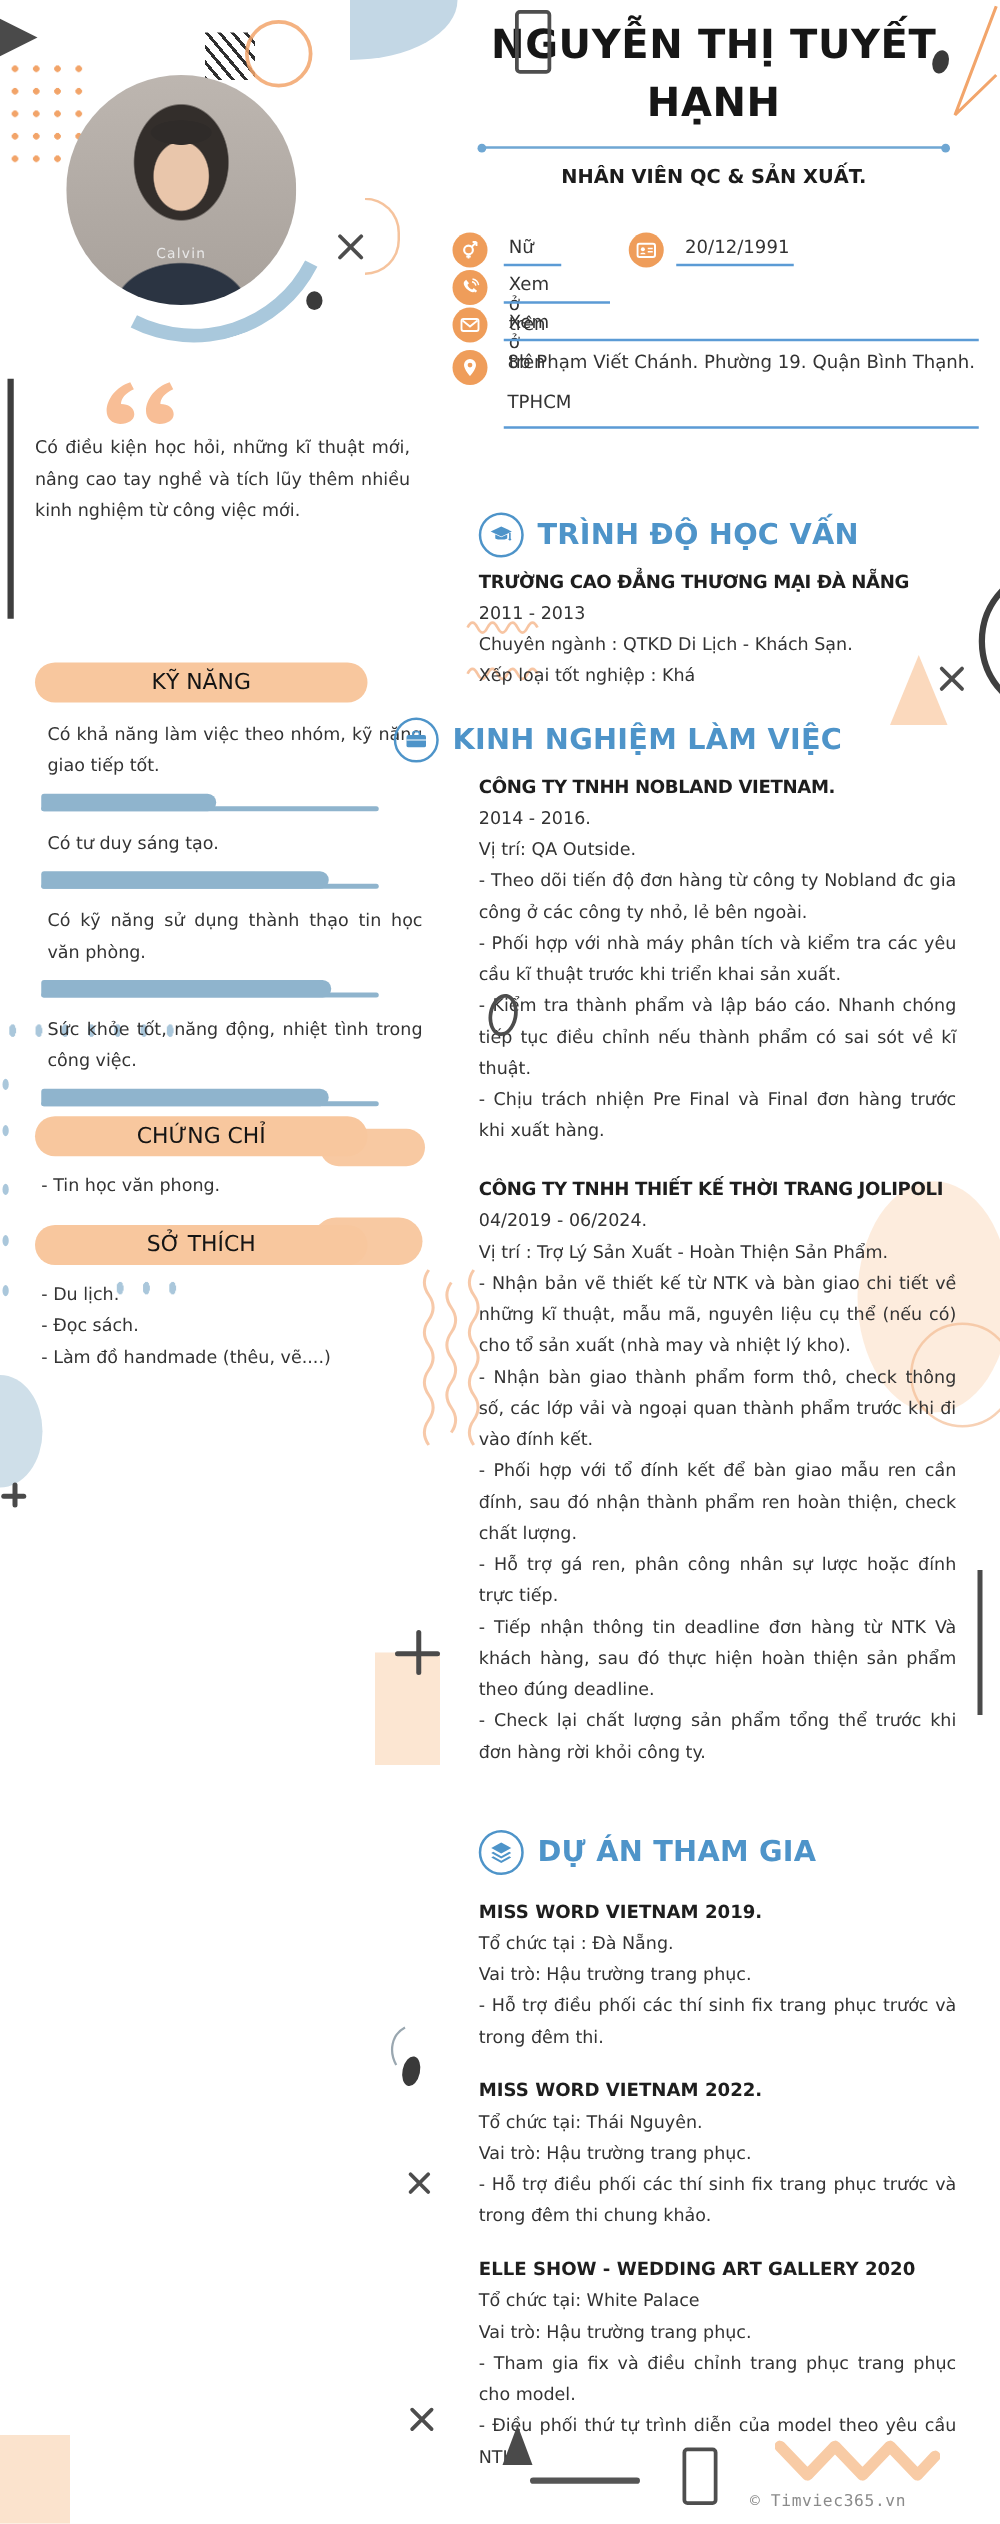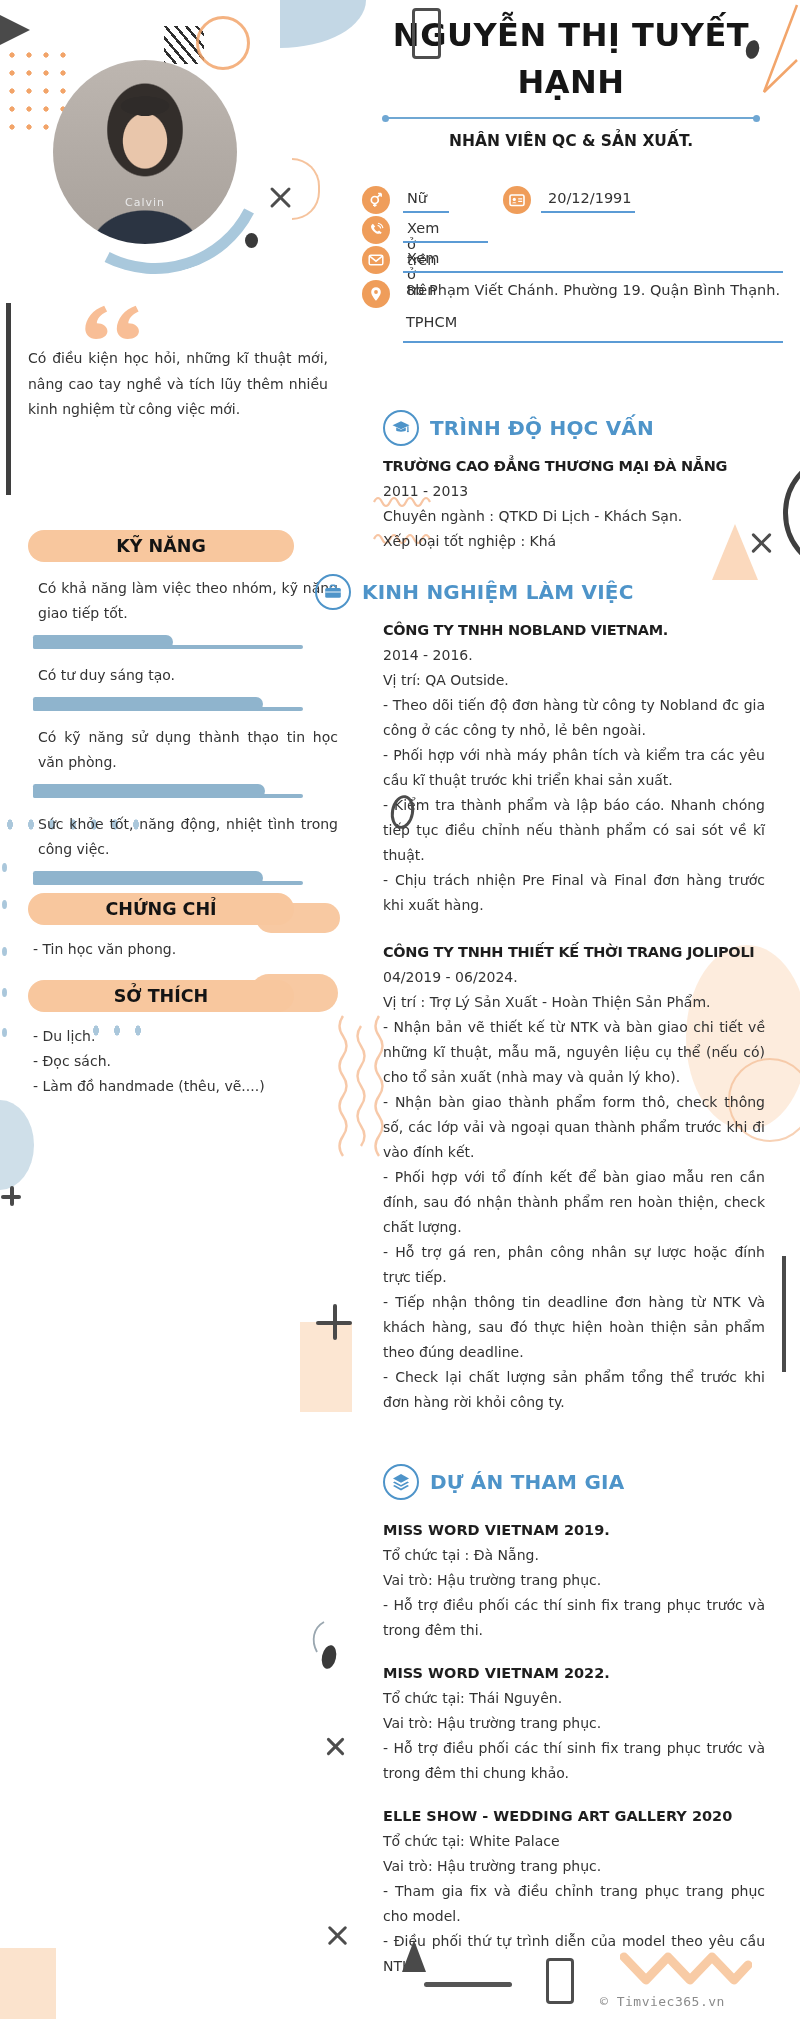--- a/index.html
+++ b/index.html
@@ -54,42 +54,42 @@
       radial-gradient(ellipse 36px 45px at 50% 44%,#e9c6ab 60%,transparent 63%),
       radial-gradient(ellipse 62px 76px at 50% 38%,#332e2b 60%,transparent 62%),
       radial-gradient(ellipse 86px 62px at 50% 103%,#2b3442 62%,transparent 64%),
       linear-gradient(#bdb6b0,#a8a19b); text-decoration: underline;}
   .avatar span{position:absolute;left:0;right:0;top:74%;text-align:center;color:#e8e8e8;font-size:11px;letter-spacing:1px;}
   
   .quote-bar{left:6px;top:303px;width:5px;height:192px;background:#3f3f3f;z-index:2;}
   .quote-icon{left:84px;top:304px;z-index:2;}
   .quote-text{left:28px;top:346px;width:300px;font-size:14px;line-height:25.5px;text-align:justify;z-index:2;}
   .pill{height:32px;background:#f8c79e;border-radius:16px;display:flex;align-items:center;justify-content:center;
-    font-weight:bold;font-size:17.5px;color:#141414;}
+    font-weight:normal;font-size:17.5px;color:#141414;}
   .leftsec{position:absolute;left:38px;width:300px;z-index:2;font-size:14px;line-height:25px;}
   .leftsec .pill{margin-left:-10px;width:266px;}
   .skill-label{margin-top:14px;text-align:justify;}
   .skill-bar{position:relative;height:14px;margin-top:9px;margin-left:-5px;width:270px;}
   .skill-bar .base{position:absolute;left:0;right:0;bottom:0;height:4px;background:#8fb4cd;border-radius:2px;}
   .skill-bar .fill{position:absolute;left:0;bottom:0;height:14px;background:#8fb4cd;border-radius:3px 9px 9px 3px;}
   .left-bullets{margin-left:-5px;margin-top:12px;}
   
   .head{position:absolute;left:383px;top:12px;width:376px;text-align:center;z-index:2;}
   .head h1{margin:0;font-size:32px;line-height:47px;color:#161616;letter-spacing:.5px;}
   .divider{position:relative;height:2px;background:#6fa7d3;margin:11px 2px 0 2px;}
   .divider::before,.divider::after{content:"";position:absolute;top:-2.5px;width:7px;height:7px;border-radius:50%;background:#6fa7d3;}
   .divider::before{left:-3px;}.divider::after{right:-3px;}
   .head .subtitle{margin-top:13px;font-weight:bold;font-size:15.5px;color:#1c1c1c;}
   .contact{position:absolute;left:0;top:0;z-index:2;font-size:14.5px;color:#333;}
   .cicon{position:absolute;width:28px;height:28px;border-radius:50%;background:#ef9d5a;display:flex;align-items:center;justify-content:center;}
   .uline{position:absolute;height:2px;background:#5b9bd5;}
   .sec{position:absolute;left:383px;width:382px;z-index:2;font-size:14px;line-height:25px;}
   .sec-head{display:flex;align-items:center;gap:11px;margin-bottom:8px;}
   .sec-circ{width:32px;height:32px;min-width:32px;border:2px solid #4e94c9;border-radius:50%;display:flex;align-items:center;justify-content:center;}
-  .sec-head h2{margin:0;font-size:20px;color:#4e94c9;font-weight:bold;letter-spacing:.2px;}
+  .sec-head h2{margin:0;font-size:23px;color:#4e94c9;font-weight:bold;letter-spacing:.2px;}
   .sec .company{font-weight:bold;color:#1e1e1e;white-space:nowrap;font-size:14.5px;letter-spacing:-0.3px;}
   .sec .jbody{text-align:justify;}
   .job2{margin-top:22px;}
   .proj-item{margin-top:18px;}
   .proj-item:first-of-type{margin-top:2px;}
   .proj-title{font-weight:bold;color:#1e1e1e;font-size:14.5px;}
   .exp-head{margin-left:-68px;}
   .squiggle{position:absolute;z-index:0;}
   .footer{position:absolute;left:600px;top:1994px;width:190px;text-align:left;z-index:10;
     font-family:"DejaVu Sans Mono","Liberation Mono",monospace;font-size:13px;color:#8b8b8b;letter-spacing:.5px;}
@@ -316,21 +316,21 @@
     <p>Vị trí: QA Outside.</p>
     <p class="jbody">- Theo dõi tiến độ đơn hàng từ công ty Nobland đc gia công ở các công ty nhỏ, lẻ bên ngoài.</p>
     <p class="jbody">- Phối hợp với nhà máy phân tích và kiểm tra các yêu cầu kĩ thuật trước khi triển khai sản xuất.</p>
     <p class="jbody">- Kiểm tra thành phẩm và lập báo cáo. Nhanh chóng tiếp tục điều chỉnh nếu thành phẩm có sai sót về kĩ thuật.</p>
     <p class="jbody">- Chịu trách nhiện Pre Final và Final đơn hàng trước khi xuất hàng.</p>
   </div>
   <div class="job2">
     <p class="company">CÔNG TY TNHH THIẾT KẾ THỜI TRANG JOLIPOLI</p>
     <p>04/2019 - 06/2024.</p>
     <p>Vị trí : Trợ Lý Sản Xuất - Hoàn Thiện Sản Phẩm.</p>
-    <p class="jbody">- Nhận bản vẽ thiết kế từ NTK và bàn giao chi tiết về những kĩ thuật, mẫu mã, nguyên liệu cụ thể (nếu có) cho tổ sản xuất (nhà may và quản lý kho).</p>
+    <p class="jbody">- Nhận bản vẽ thiết kế từ NTK và bàn giao chi tiết về những kĩ thuật, mẫu mã, nguyên liệu cụ thể (nếu có) cho tổ sản xuất (nhà may và nhiệt lý kho).</p>
     <p class="jbody">- Nhận bàn giao thành phẩm form thô, check thông số, các lớp vải và ngoại quan thành phẩm trước khi đi vào đính kết.</p>
     <p class="jbody">- Phối hợp với tổ đính kết để bàn giao mẫu ren cần đính, sau đó nhận thành phẩm ren hoàn thiện, check chất lượng.</p>
     <p class="jbody">- Hỗ trợ gá ren, phân công nhân sự lược hoặc đính trực tiếp.</p>
     <p class="jbody">- Tiếp nhận thông tin deadline đơn hàng từ NTK Và khách hàng, sau đó thực hiện hoàn thiện sản phẩm theo đúng deadline.</p>
     <p class="jbody">- Check lại chất lượng sản phẩm tổng thể trước khi đơn hàng rời khỏi công ty.</p>
   </div>
 </section>
 
 <section class="sec" style="top:1464px;">
   <div class="sec-head">

